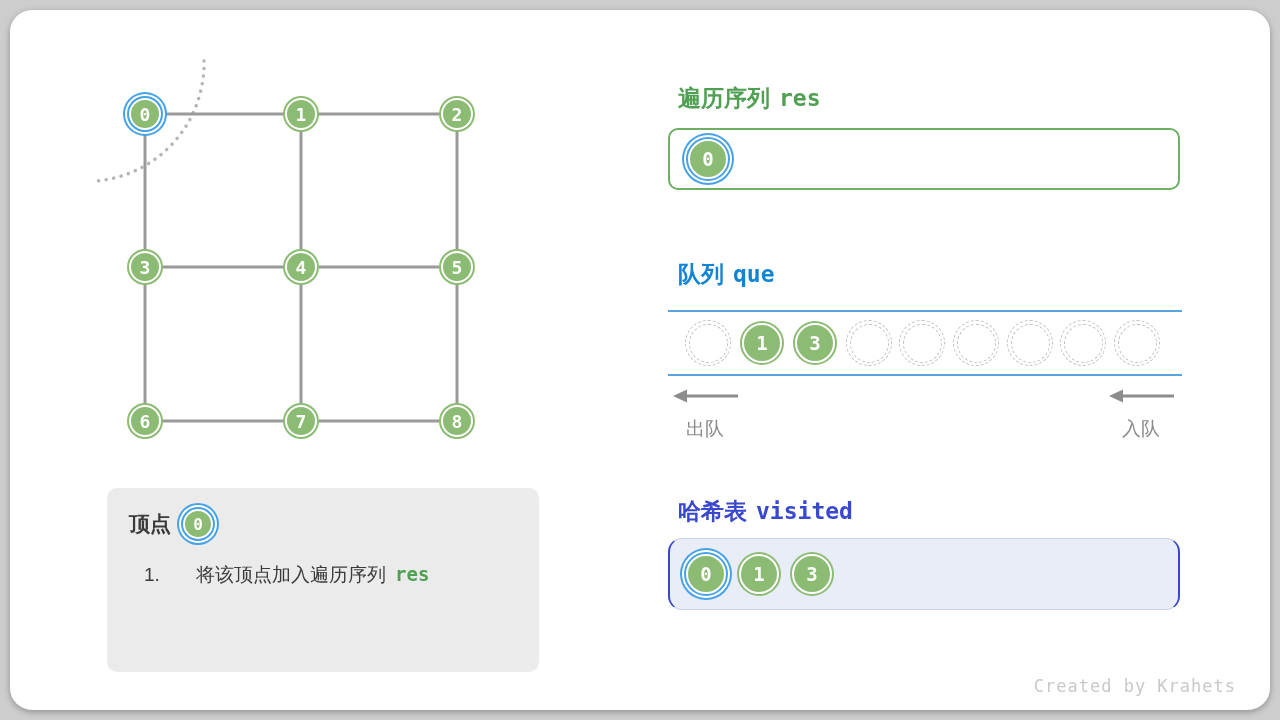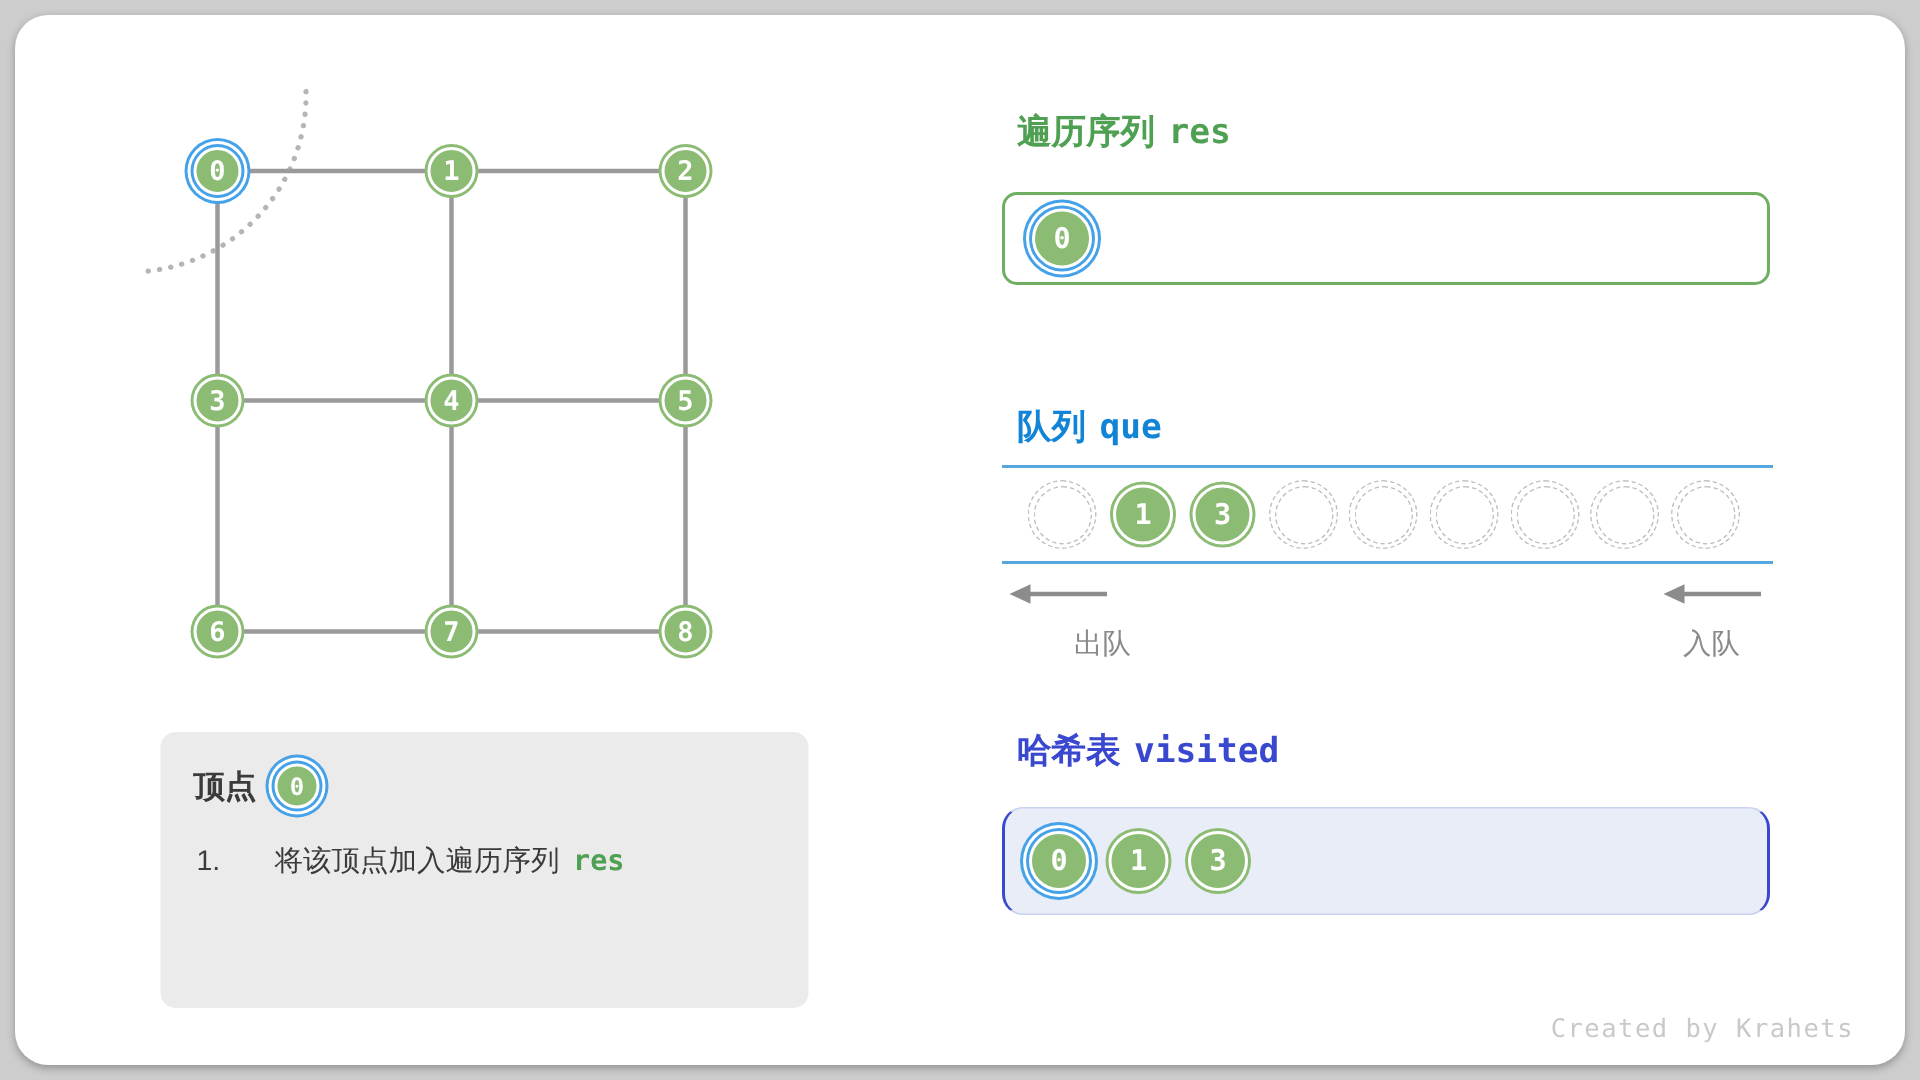--- a/index.html
+++ b/index.html
@@ -28,21 +28,21 @@
     display:flex; align-items:center; justify-content:center;
   }
   .gnode { width:32px; height:32px; font-size:18px; }
   .pnode { width:40px; height:40px; font-size:19px; }
   .inode { width:30px; height:30px; font-size:16px; display:inline-flex;
            vertical-align:middle; margin:0 12px; position:relative; }
   .hl { box-shadow: 0 0 0 2px var(--highlight-blue, #45A1E8),
                     0 0 0 4px #ffffff,
                     0 0 0 6px var(--highlight-blue, #45A1E8); }
   
-  .heading { position:absolute; font-size:23px; font-weight:bold; white-space:nowrap; }
+  .heading { position:absolute; font-size:23px; font-weight:bold; white-space:nowrap;margin-top:11px; }
   .heading .code { font-family:"DejaVu Sans Mono", monospace; margin-left:9px; }
   .h-res     { color: var(--res-green, #4FA052); }
   .h-que     { color: var(--que-blue, #1184D6); }
   .h-visited { color: var(--visited-indigo, #3948CE); }
   
   .res-box {
     position:absolute; left:658px; top:118px; width:512px; height:62px;
     box-sizing:border-box; border:2px solid var(--res-box-border, #6FAF62);
     border-radius:10px; display:flex; align-items:center; padding-left:18px; gap:14px;
   }
@@ -75,21 +75,21 @@
   }
   
   .info-box {
     position:absolute; left:97px; top:478px; width:432px; height:184px;
     box-sizing:border-box; background: var(--info-bg, #EBEBEB); border-radius:10px;
     color: var(--text-dark, #3B3B3B); padding:13px 16px 0 16px;
   }
   .info-title { font-size:21px; font-weight:bold; padding-left:6px; height:46px;
     display:flex; align-items:center; white-space:nowrap; }
   .info-steps { margin-top:9px; font-size:19px; line-height:37px; }
-  .step { padding-left:8px; white-space:nowrap; }
+  .step { padding-left:8px; white-space:nowrap;margin-left:13px; }
   .step-num { display:inline-block; width:52px; }
   .step.cont { padding-left:47px; }
   .kw { font-family:"DejaVu Sans Mono", monospace; font-weight:bold; margin:0 9px; }
   .kw-res { color: var(--res-green, #4FA052); }
   .kw-que { color: var(--que-blue, #1184D6); }
   .kw-visited { color: var(--visited-indigo, #3948CE); }
   
   .watermark {
     position:absolute; right:34px; top:666px;
     color: var(--watermark-gray, #C9C9C9);
@@ -141,39 +141,39 @@
       </div>
     </div>
 
     <div class="heading h-res" style="left:668px; top:62px;">
       <span>遍历序列</span><span class="code">res</span>
     </div>
     <div class="res-box">
       <div class="pnode hl" style="position:relative;">0</div>
     </div>
 
-    <div class="heading h-que" style="left:668px; top:259px;">
+    <div class="heading h-que" style="left:668px; top:238px;">
       <span>队列</span><span class="code">que</span>
     </div>
     <div class="queue-band"></div>
     <div class="qslot" style="left:675px; top:310px;"></div>
     <div class="pnode" style="left:732px; top:313px;">1</div>
     <div class="pnode" style="left:785px; top:313px;">3</div>
     <div class="qslot" style="left:836px; top:310px;"></div>
     <div class="qslot" style="left:889px; top:310px;"></div>
     <div class="qslot" style="left:943px; top:310px;"></div>
     <div class="qslot" style="left:997px; top:310px;"></div>
     <div class="qslot" style="left:1050px; top:310px;"></div>
     <div class="qslot" style="left:1104px; top:310px;"></div>
 
     <svg class="arrow-svg" style="left:662px; top:378px;" width="66" height="16" viewBox="0 0 66 16">
       <line x1="66" y1="8" x2="13" y2="8" stroke="#8C8C8C" stroke-width="3"></line>
       <polygon points="1,8 15,1.5 15,14.5" fill="#8C8C8C"></polygon>
     </svg>
-    <div class="flow-label" style="left:692px; top:406px;">出队</div>
+    <div class="flow-label" style="left:662px; top:406px;">出队</div>
 
     <svg class="arrow-svg" style="left:1098px; top:378px;" width="66" height="16" viewBox="0 0 66 16">
       <line x1="66" y1="8" x2="13" y2="8" stroke="#8C8C8C" stroke-width="3"></line>
       <polygon points="1,8 15,1.5 15,14.5" fill="#8C8C8C"></polygon>
     </svg>
     <div class="flow-label" style="left:1098px; top:406px;">入队</div>
 
     <div class="heading h-visited" style="left:668px; top:475px;">
       <span>哈希表</span><span class="code">visited</span>
     </div>

